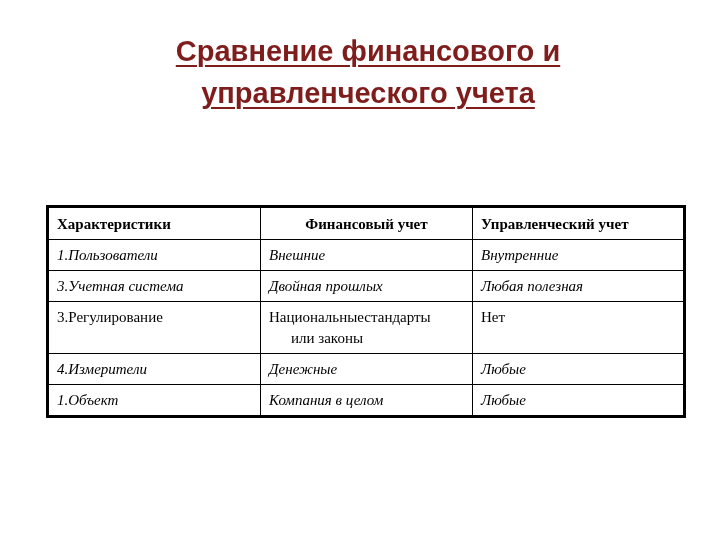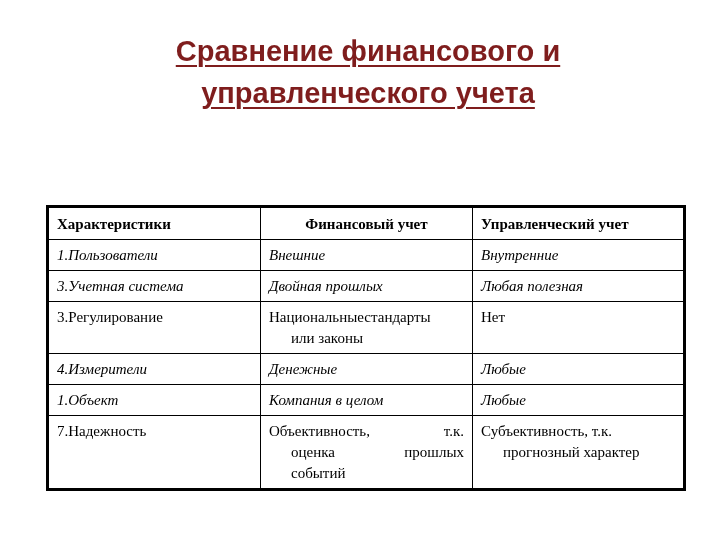--- a/index.html
+++ b/index.html
@@ -68,33 +68,15 @@
     <tr class="r">
       <td>4.Измерители</td>
       <td>Денежные</td>
       <td>Любые</td>
     </tr>
     <tr class="r">
       <td>1.Объект</td>
       <td>Компания в целом</td>
       <td>Любые</td>
     </tr>
-    <tr>
-      <td>7.Надежность</td>
-      <td>
-        <div class="justify">
-          <span>Объективность,</span>
-          <span>т.к.</span>
-        </div>
-        <div class="justify" style="padding-left:22px;">
-          <span>оценка</span>
-          <span>прошлых</span>
-        </div>
-        <span class="indent">событий</span>
-      </td>
-      <td>
-        <span>Субъективность, т.к.</span>
-        <span class="indent">прогнозный характер</span>
-      </td>
-    </tr>
   </tbody>
     </table>
 </div>
 
 </body></html>

